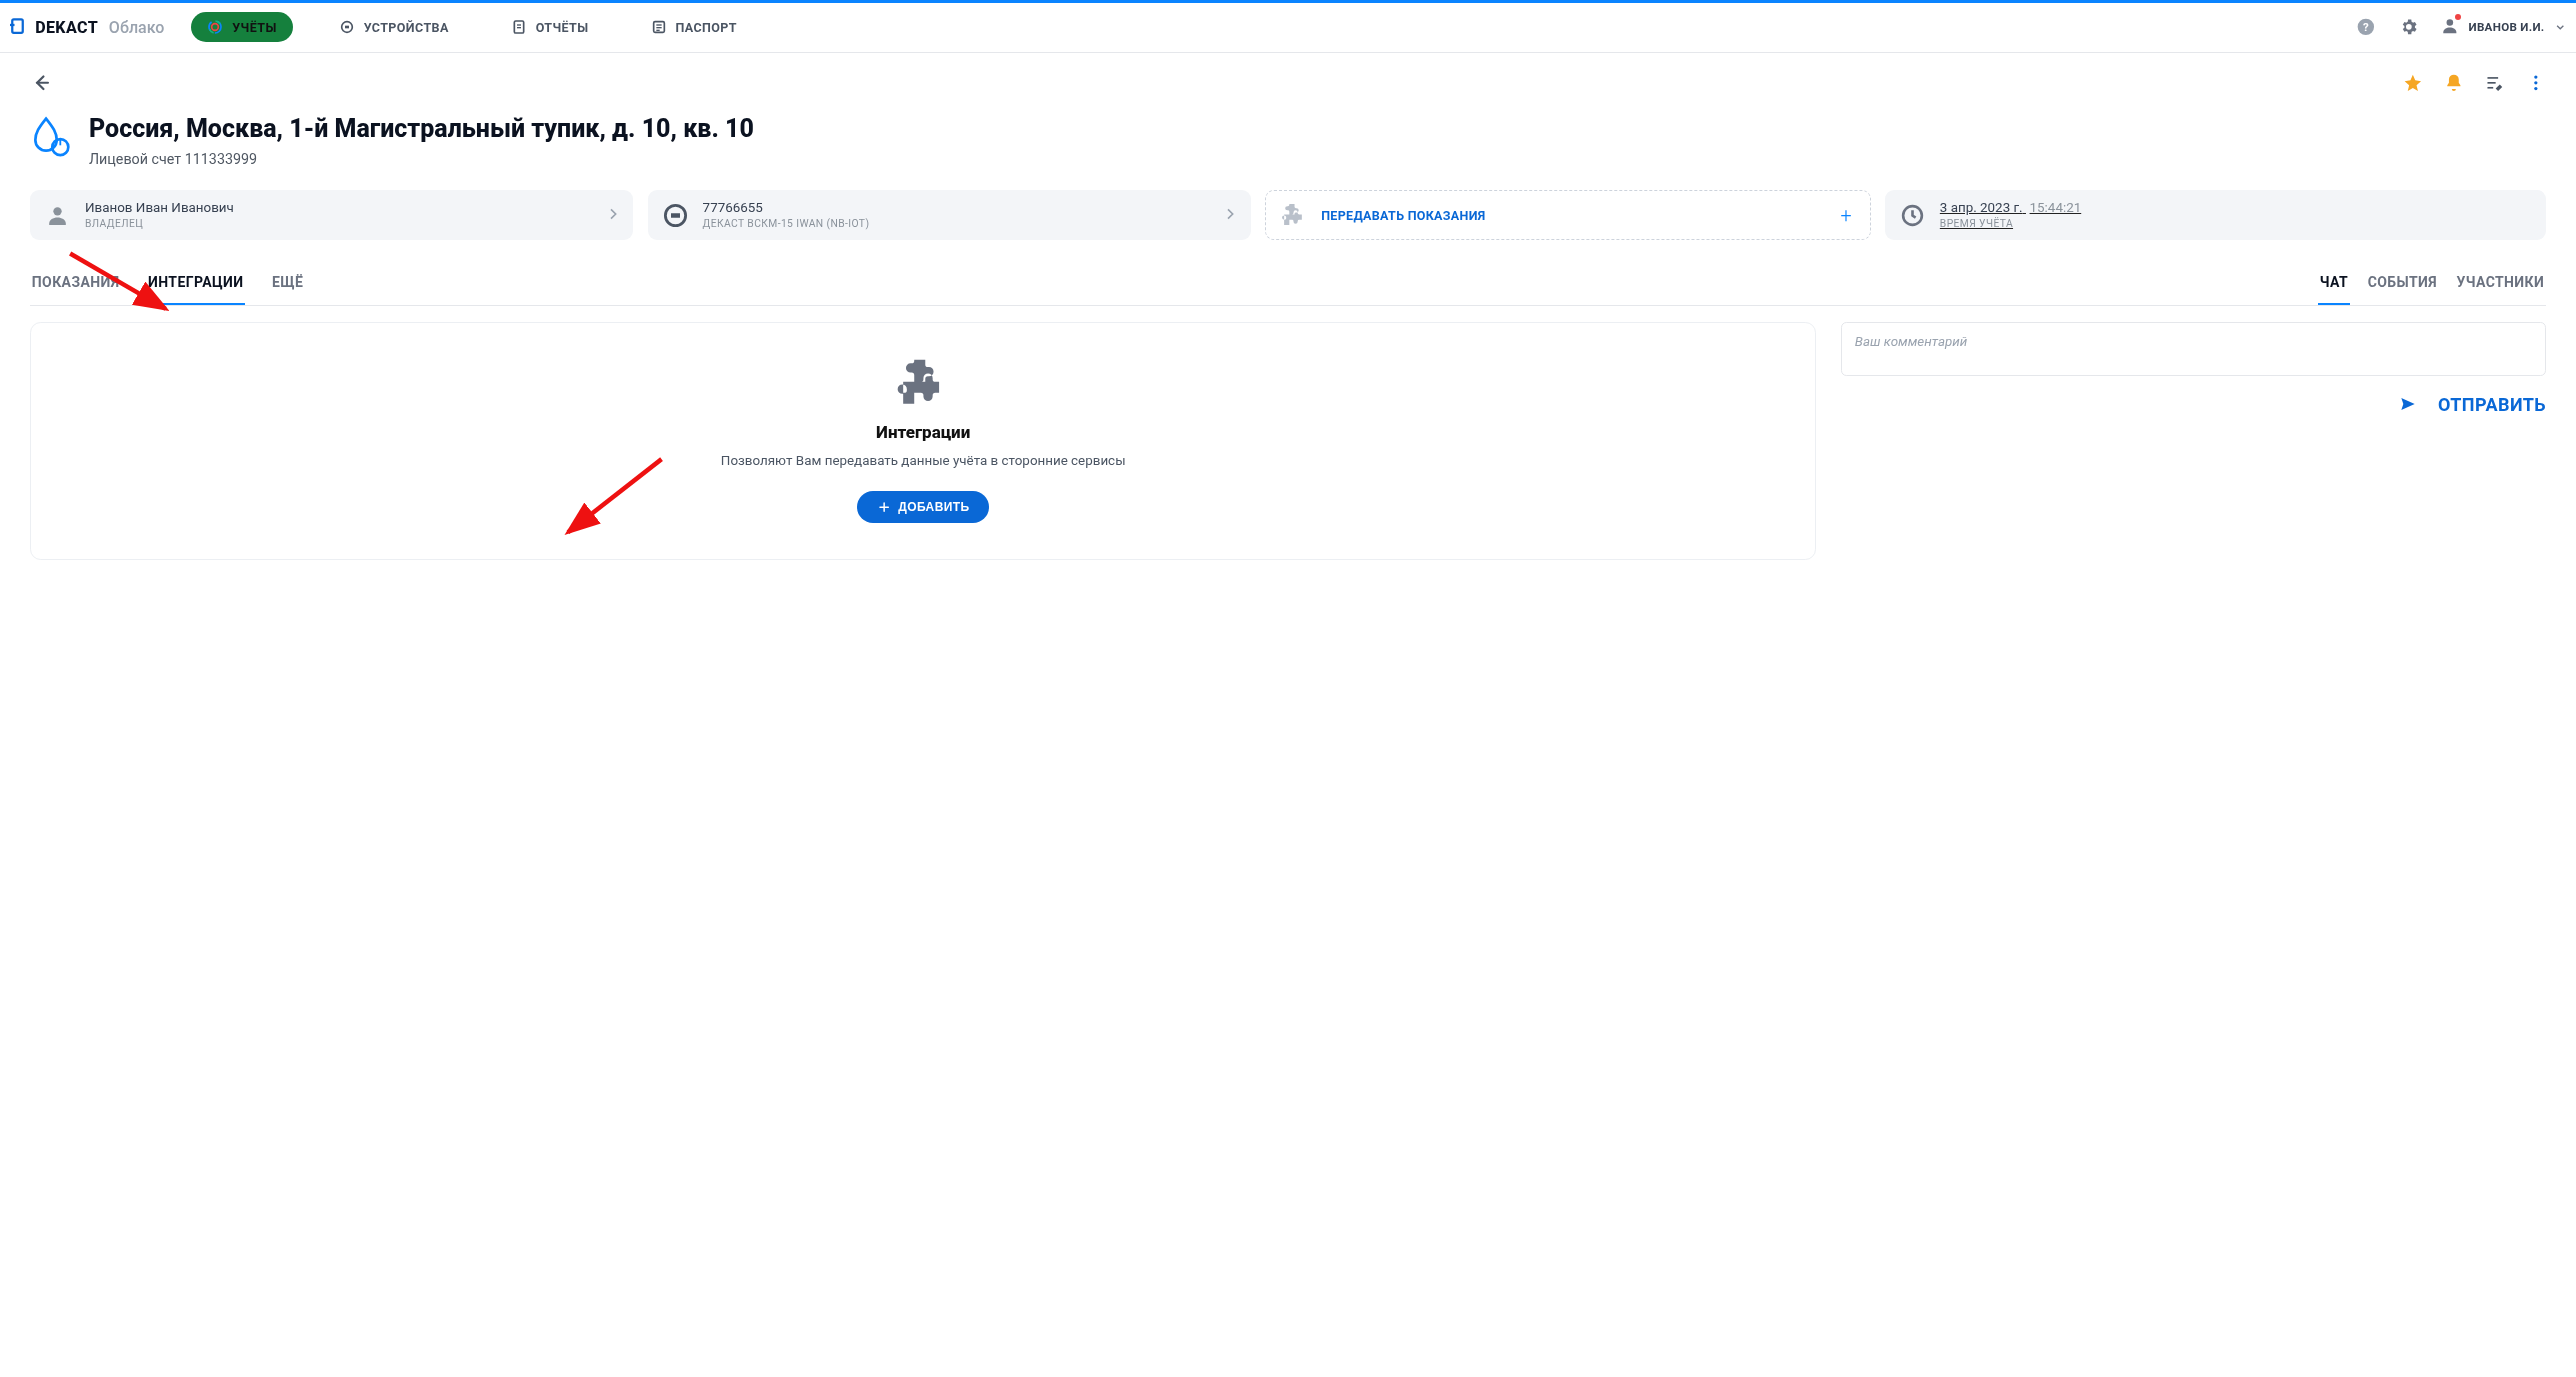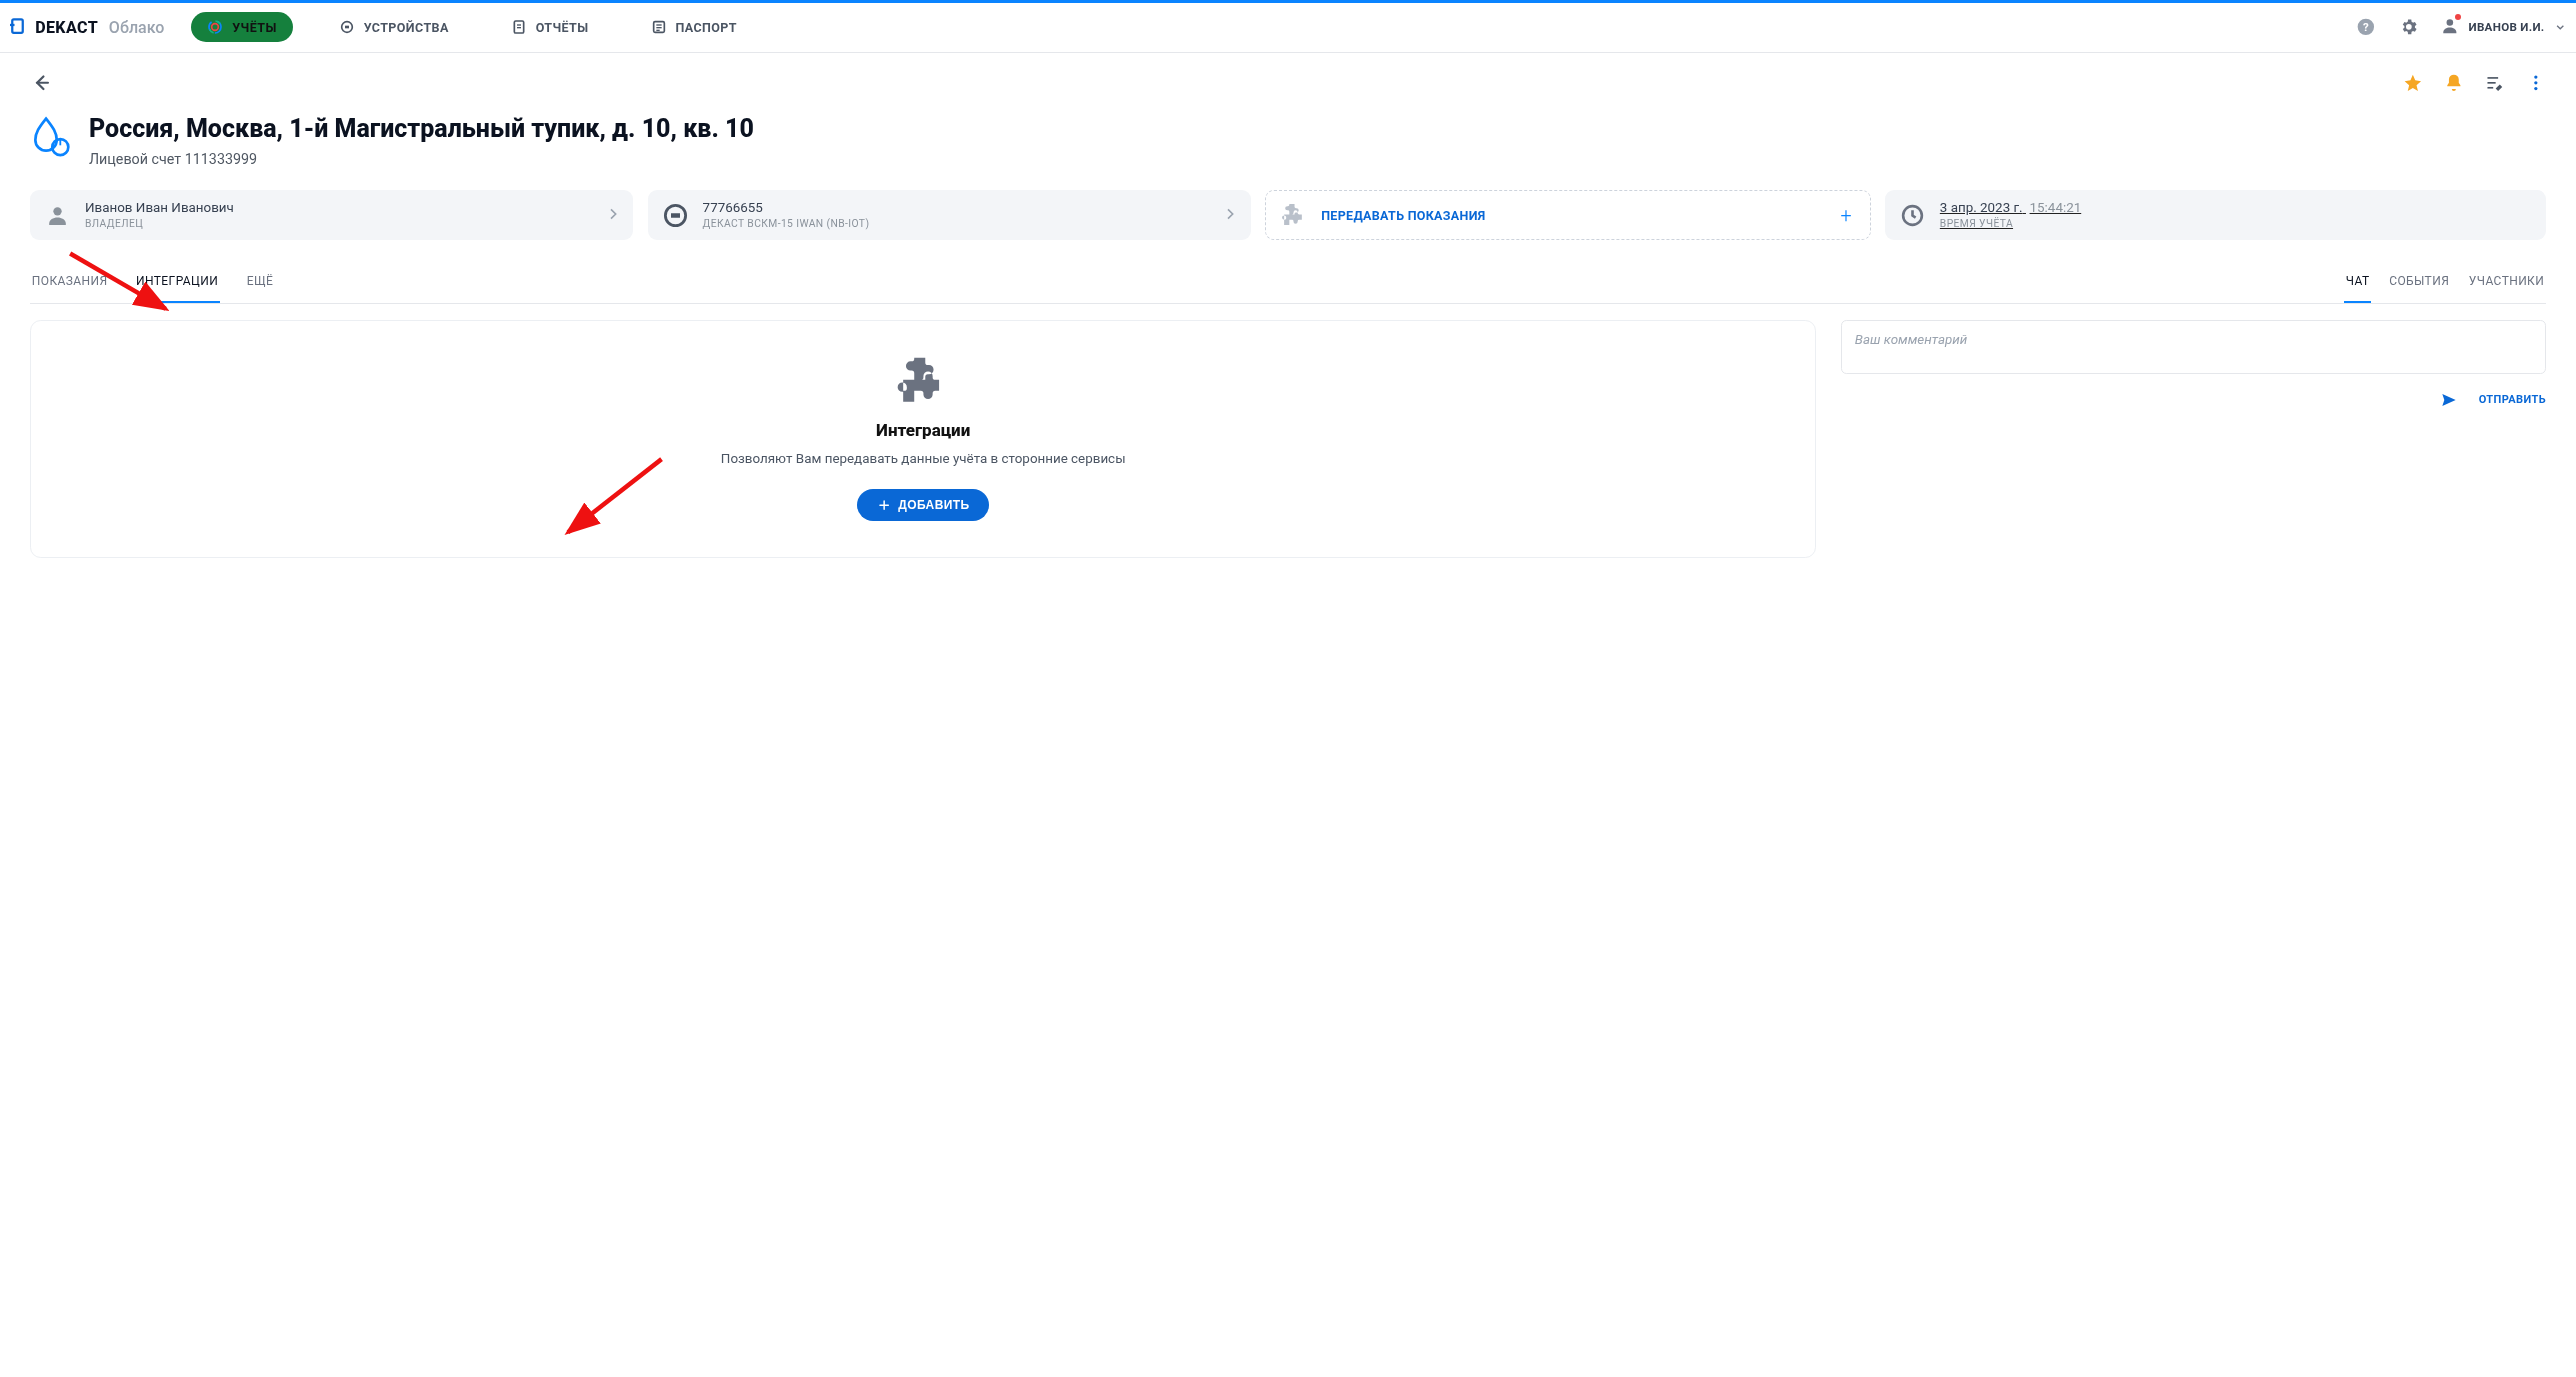--- a/index.html
+++ b/index.html
@@ -75,21 +75,21 @@
 .card-chev { color:#9aa3af; }
 .card-plus { color:#0a84ff; font-size:19.7px; font-weight:300; padding-right:5.4px; }
 .time-val { font-size:13.4px; color:#374151; }
 .time-val .t { color:#8a929b; margin-left:3.6px; }
 
 
 .tabs-row { display:flex; margin-top: 25px; border-bottom: 0.9px solid #e5e7eb; }
 .tabs-left, .tabs-right { display:flex; gap: 25px; }
 .tabs-right { margin-left:auto;gap:16px; }
 .tab {
-  font-size: 12px; font-weight:400; letter-spacing:0.4px; color:#6b7280;
+  font-size: 14px; font-weight:700; letter-spacing:0.4px; color:#6b7280;
   padding: 9px 1.8px 12.5px 1.8px; cursor:pointer; border-bottom: 2.7px solid transparent;
 }
 .tab.active { color:#0b1220; border-bottom-color:#0a84ff; }
 .tabs-right .tab.active { color:#0b1220; border-bottom-color:#0a84ff; }
 
 
 .content { display:flex; gap: 25px; margin-top: 16px; align-items:flex-start; }
 .left-col { flex: 0 0 71%; }
 .right-col { flex: 1; }
 
@@ -105,21 +105,21 @@
   margin-top:19.7px; background:#0a68d6; color:#fff; border:none; border-radius:19.7px;
   padding: 9px 19.7px; font-size:12px; font-weight:700; letter-spacing:0.4px;
   display:inline-flex; align-items:center; gap:7.2px; cursor:pointer;
 }
 
 .comment-box {
   width:100%; border:0.9px solid #e5e7eb; border-radius:5.4px; padding:10.7px 12.5px;
   font-size:13.4px; color:#9aa3af; min-height:54px;font-style:italic;
 }
 .send-row { display:flex; justify-content:flex-end; margin-top:18px; }
-.send-btn { display:inline-flex; align-items:center; gap:22px; color:#0a68d6; font-weight:700; font-size:11px; letter-spacing:0.4px; cursor:pointer; }
+.send-btn { display:inline-flex; align-items:center; gap:22px; color:#0a68d6; font-weight:700; font-size:18px; letter-spacing:0.4px; cursor:pointer; }
 
 
 .arrow {
   position: fixed; pointer-events:none; z-index: 50;
 }
 .arrow svg { display:block; }
 
 </style>
 </head>
 <body>

